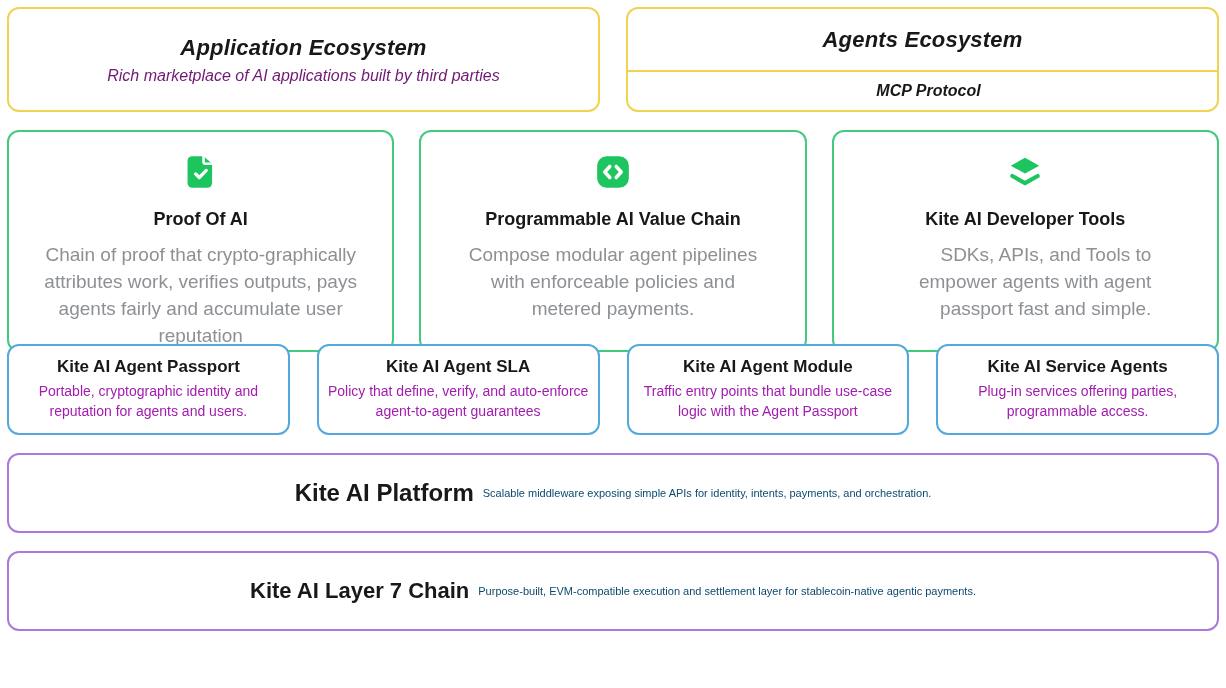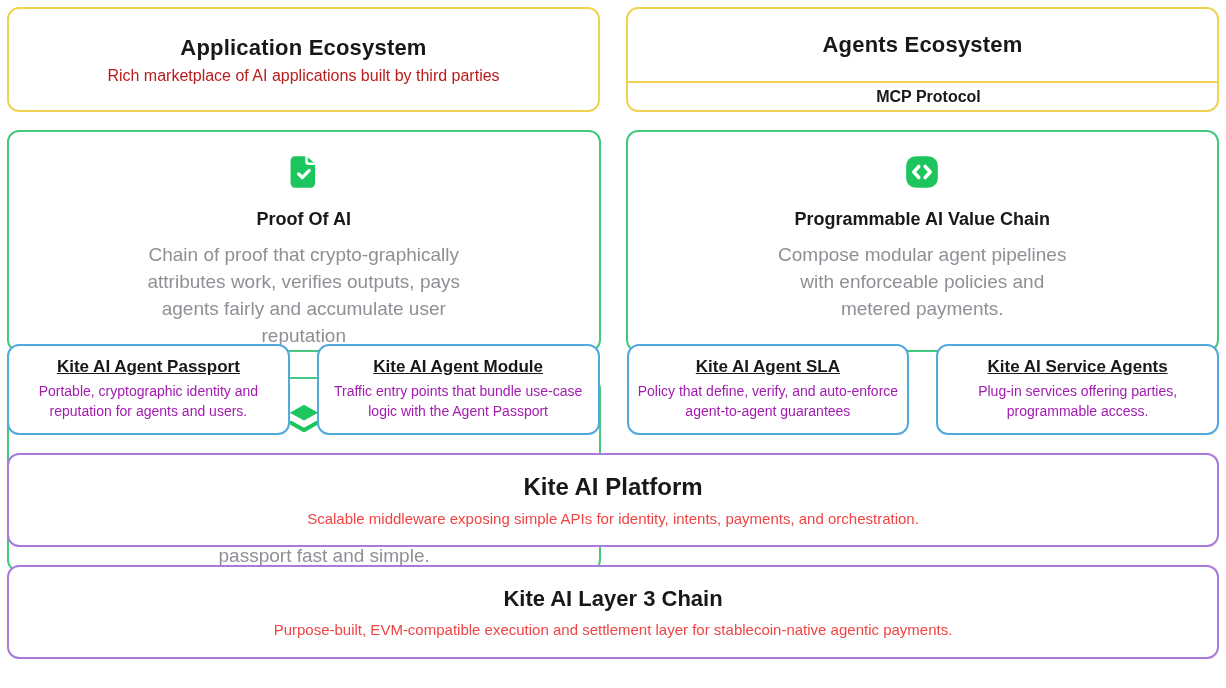--- a/index.html
+++ b/index.html
@@ -8,50 +8,50 @@
     width: 1226px; height: 688px;
     font-family: "Liberation Sans", sans-serif;
     color: #17181a;
     overflow: hidden;
   }
   .page { padding: 7px 7px 6px 7px; display: flex; flex-direction: column; gap: 18px; }
 
   .card { background: #ffffff; border-radius: 12px; }
 
   
-  .row-top { display: grid; grid-template-columns: 593px 1fr; gap: 26px; height: 105px; }
+  .row-top { display: grid; grid-template-columns: 593px 1fr; gap: 26px; height: 105px; font-style: italic; }
   .eco-box { border: 2px solid #f0d34f; display: flex; flex-direction: column; }
   .eco-app { justify-content: center; align-items: center; gap: 6px; }
   .eco-title { font-size: 22px; font-weight: bold; letter-spacing: .2px; }
-  .eco-sub { font-size: 16px; color: #b91c1c; }
+  .eco-sub { font-size: 16px; color: #701a75; }
   .eco-agents-top { flex: 1; display: flex; flex-direction: column; justify-content: center; align-items: center; }
-  .eco-agents-bottom { height: 29px; border-top: 2px solid #f0d34f; display: flex; justify-content: center; align-items: center; padding-left: 12px; }
+  .eco-agents-bottom { height: 40px; border-top: 2px solid #f0d34f; display: flex; justify-content: center; align-items: center; padding-left: 12px; }
   .mcp-label { font-size: 16px; font-weight: bold; }
 
   
-  .row-features { display: grid; grid-template-columns: repeat(2, 1fr); gap: 25px; height: 196px; }
+  .row-features { display: grid; grid-template-columns: repeat(3, 1fr); gap: 25px; height: 196px; }
   .feature-card { border: 2px solid #44c97f; display: flex; flex-direction: column; align-items: center; padding: 21px 16px 0 16px; text-align: center; }
   .feature-icon { width: 38px; height: 38px; margin-bottom: 18px; }
   .feature-title { font-size: 18px; font-weight: bold; margin-bottom: 12px; }
   .feature-desc { font-size: 19px; color: #8d9095; line-height: 1.42; }
   .feature-card:nth-child(1) .feature-desc { max-width: 352px; }
   .feature-card:nth-child(2) .feature-desc { max-width: 315px; }
   .feature-card:nth-child(3) .feature-desc { max-width: 252px; text-align: right; }
 
   
   .row-modules { display: grid; grid-template-columns: repeat(4, 1fr); gap: 27px; height: 91px; }
   .module-card { border: 2px solid #53a8dd; display: flex; flex-direction: column; justify-content: center; align-items: center; text-align: center; padding: 6px 8px; }
-  .module-title { font-size: 17px; font-weight: bold; margin-bottom: 5px; text-decoration: underline; }
+  .module-title { font-size: 17px; font-weight: bold; margin-bottom: 5px; }
   .module-desc { font-size: 14px; color: #a21caf; line-height: 1.42; max-width: 270px; }
 
   
-  .band { border: 2px solid #a97adb; height: 94px; display: flex; flex-direction: column; justify-content: center; align-items: center; text-align: center; gap: 9px; }
+  .band { border: 2px solid #a97adb; height: 80px; display: flex; flex-direction: row; justify-content: center; align-items: center; text-align: center; gap: 9px; }
   .band-title-lg { font-size: 24px; font-weight: bold; }
   .band-title-md { font-size: 22px; font-weight: bold; }
-  .band-desc { font-size: 15px; color: #ef4444; }
+  .band-desc { font-size: 11px; color: #0c4a6e; }
 </style>
 </head>
 <body>
 
 <div class="page">
 
   <div class="row-top">
     <div class="card eco-box eco-app">
       <div class="eco-title">Application Ecosystem</div>
       <div class="eco-sub">Rich marketplace of AI applications built by third parties</div>
@@ -106,39 +106,39 @@
   </div>
 
   <div class="row-modules">
 
     <div class="card module-card">
       <div class="module-title">Kite AI Agent Passport</div>
       <div class="module-desc">Portable, cryptographic identity and reputation for agents and users.</div>
     </div>
 
     <div class="card module-card">
-      <div class="module-title">Kite AI Agent Module</div>
-      <div class="module-desc">Traffic entry points that bundle use-case logic with the Agent Passport</div>
+      <div class="module-title">Kite AI Agent SLA</div>
+      <div class="module-desc">Policy that define, verify, and auto-enforce agent-to-agent guarantees</div>
     </div>
 
     <div class="card module-card">
-      <div class="module-title">Kite AI Agent SLA</div>
-      <div class="module-desc">Policy that define, verify, and auto-enforce agent-to-agent guarantees</div>
+      <div class="module-title">Kite AI Agent Module</div>
+      <div class="module-desc">Traffic entry points that bundle use-case logic with the Agent Passport</div>
     </div>
 
     <div class="card module-card">
       <div class="module-title">Kite AI Service Agents</div>
       <div class="module-desc">Plug-in services offering parties, programmable access.</div>
     </div>
 
   </div>
 
   <div class="card band">
     <div class="band-title-lg">Kite AI Platform</div>
     <div class="band-desc">Scalable middleware exposing simple APIs for identity, intents, payments, and orchestration.</div>
   </div>
 
   <div class="card band">
-    <div class="band-title-md">Kite AI Layer 3 Chain</div>
+    <div class="band-title-md">Kite AI Layer 7 Chain</div>
     <div class="band-desc">Purpose-built, EVM-compatible execution and settlement layer for stablecoin-native agentic payments.</div>
   </div>
 
 </div>
 
 </body></html>

